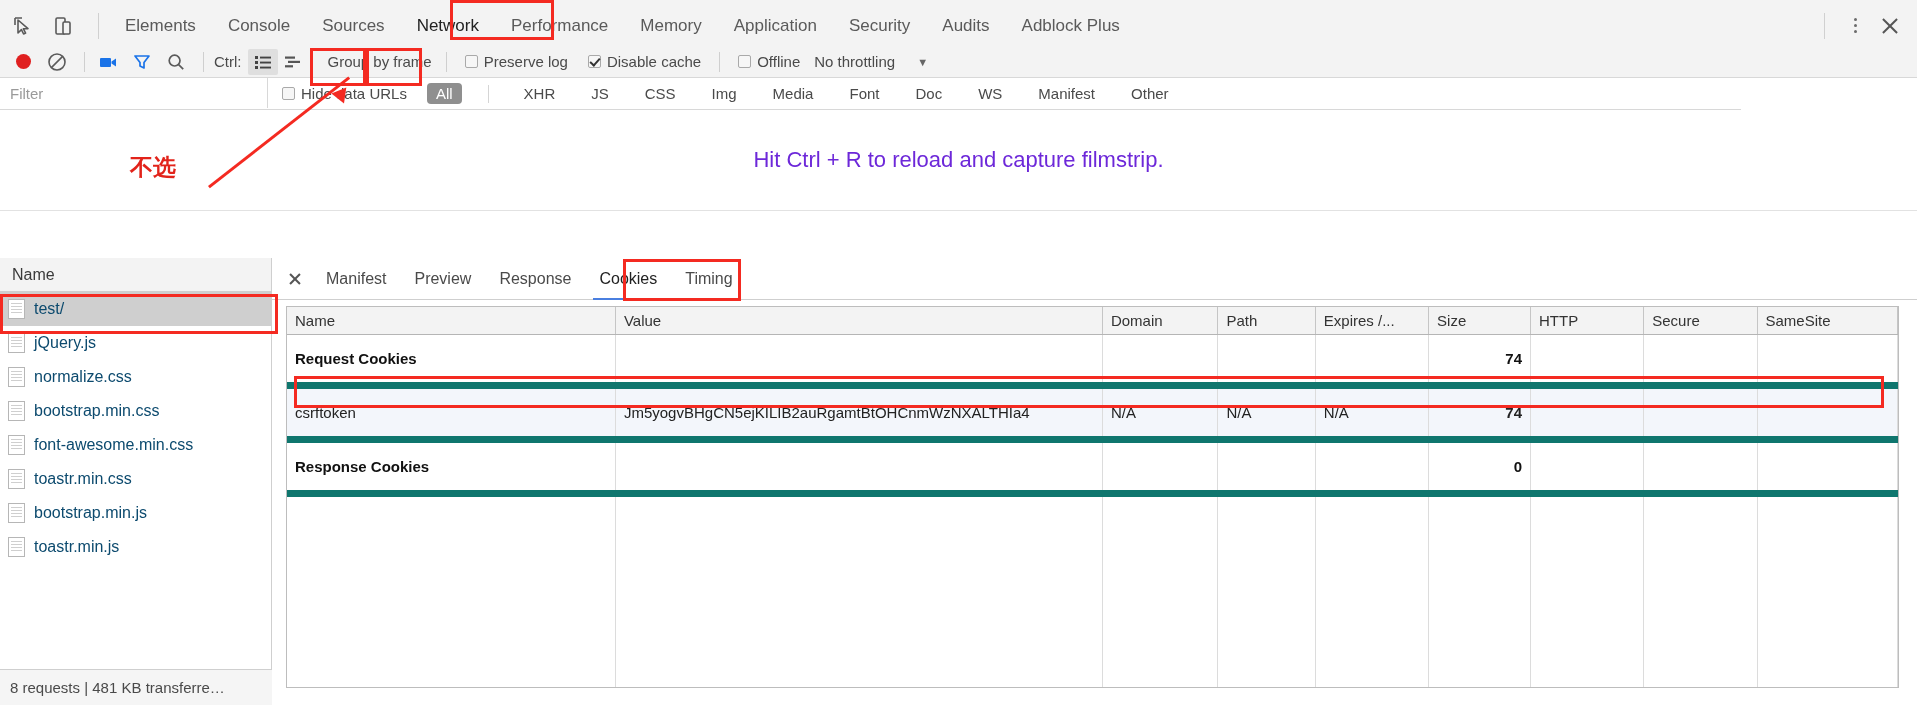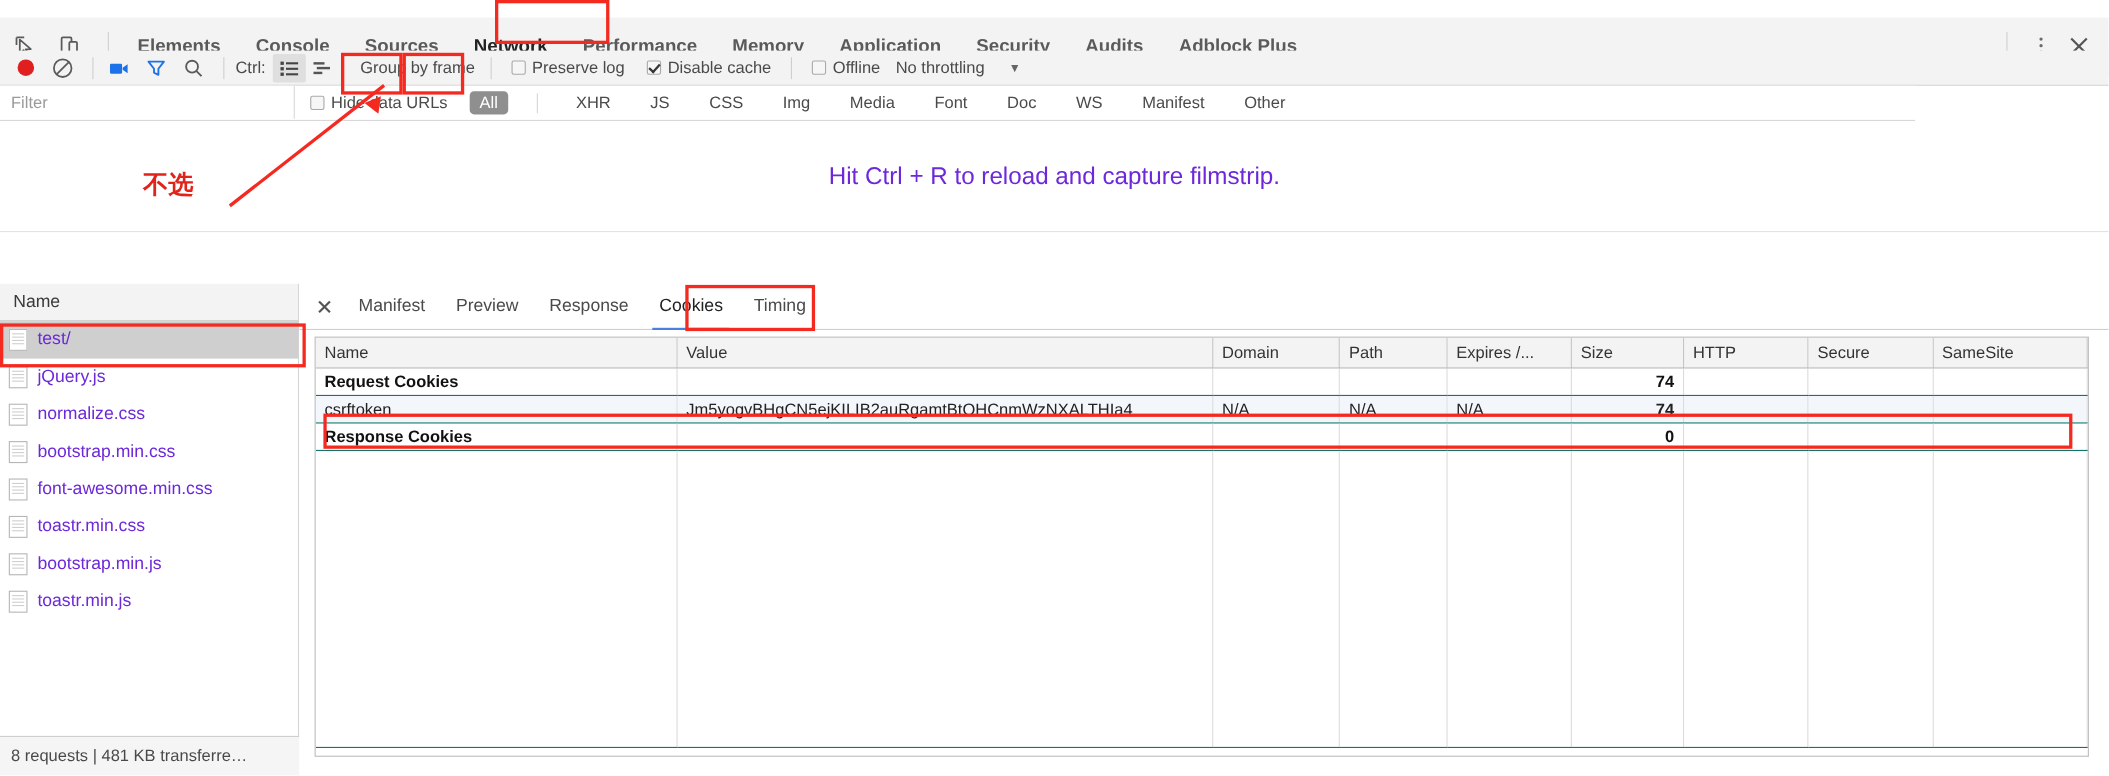--- a/index.html
+++ b/index.html
@@ -7,23 +7,23 @@
     width: 1917px; height: 705px;
     overflow: hidden;
     background: #ffffff;
     font-family: "Liberation Sans", sans-serif;
     -webkit-font-smoothing: antialiased;
   }
   .app { position: relative; width: 1917px; height: 705px; background:#fff; }
 
   
   .tabbar {
-    position:absolute; left:0; top:16px; width:1917px; height:52px;
+    position:absolute; left:0; top:0; width:1917px; height:52px;
     background:#f3f3f3; border-bottom:1px solid #cdcdcd;
-    display:flex; align-items:center; box-sizing:border-box;font-weight:bold;
+    display:flex; align-items:center; box-sizing:border-box;
   }
   .tool-icons { display:flex; align-items:center; padding-left:8px; gap:10px; }
   .ticon { width:30px; height:30px; display:flex; align-items:center; justify-content:center; cursor:pointer; }
   .vdiv { width:1px; height:26px; background:#d0d0d0; margin:0 10px; }
   .tabs { display:flex; align-items:center; height:46px; }
   .tab {
     padding:0 16px; height:46px; line-height:46px; font-size:17px; color:#5a5a5a;
     cursor:pointer; position:relative; white-space:nowrap;
   }
   .tab.active { color:#222; }
@@ -104,21 +104,21 @@
     position:absolute; left:0; top:258px; width:272px; height:447px;
     background:#fff; border-right:1px solid #cfcfcf; box-sizing:border-box;
   }
   .lp-header {
     height:34px; background:#f3f3f3; border-bottom:1px solid #cfcfcf;
     display:flex; align-items:center; padding-left:12px; font-size:16px; color:#3a3a3a; box-sizing:border-box;
   }
   .lp-list { position:relative; }
   .lp-row {
     height:34px; display:flex; align-items:center; padding-left:8px; gap:9px;
-    font-size:16px; color:#6d28d9; cursor:pointer; box-sizing:border-box;
+    font-size:16px; color:#0c4a6e; cursor:pointer; box-sizing:border-box;
   }
   .lp-row.sel { background:#cfcfcf; }
   .doc-ico {
     width:15px; height:18px; border:1px solid #b6b6b6; background:#fff; position:relative; flex:none;
   }
   .doc-ico::before {
     content:""; position:absolute; left:2px; top:3px; right:2px; height:1px; background:#cfcfcf;
     box-shadow:0 3px 0 #cfcfcf, 0 6px 0 #cfcfcf, 0 9px 0 #cfcfcf;
   }
   .lp-footer {
@@ -156,22 +156,22 @@
     position:absolute; left:14px; top:48px; width:1613px; height:382px;
     border:1px solid #bdbdbd; box-sizing:border-box; overflow:hidden; background:#fff;
   }
   table.ck { width:100%; border-collapse:collapse; table-layout:fixed; }
   table.ck th {
     background:#f3f3f3; border-right:1px solid #c5c5c5; border-bottom:1px solid #b5b5b5;
     font-weight:normal; font-size:15px; color:#333; text-align:left; padding:5px 8px; height:26px;
     box-sizing:border-box; overflow:hidden; white-space:nowrap;
   }
   table.ck td {
-    border-right:1px solid #dcdcdc; border-bottom:1px solid #0f766e;
-    font-size:15px; color:#222; padding:3px 8px; height:25px; box-sizing:border-box;
+    border-right:1px solid #dcdcdc; border-bottom:7px solid #0f766e;
+    font-size:15px; color:#222; padding:15px 8px; height:25px; box-sizing:border-box;
     overflow:hidden; white-space:nowrap; text-overflow:ellipsis;
   }
   tr.group td { font-weight:bold; color:#111; background:#fff; }
   tr.data td { background:#f3f6fb; }
   td.num { text-align:right; font-weight:bold; }
   tr.group td.num { font-weight:bold; }
   .filler td { border-bottom:none; height:auto; }
 
   
   .redbox { position:absolute; border:3px solid #f42a21; box-sizing:border-box; pointer-events:none; }

